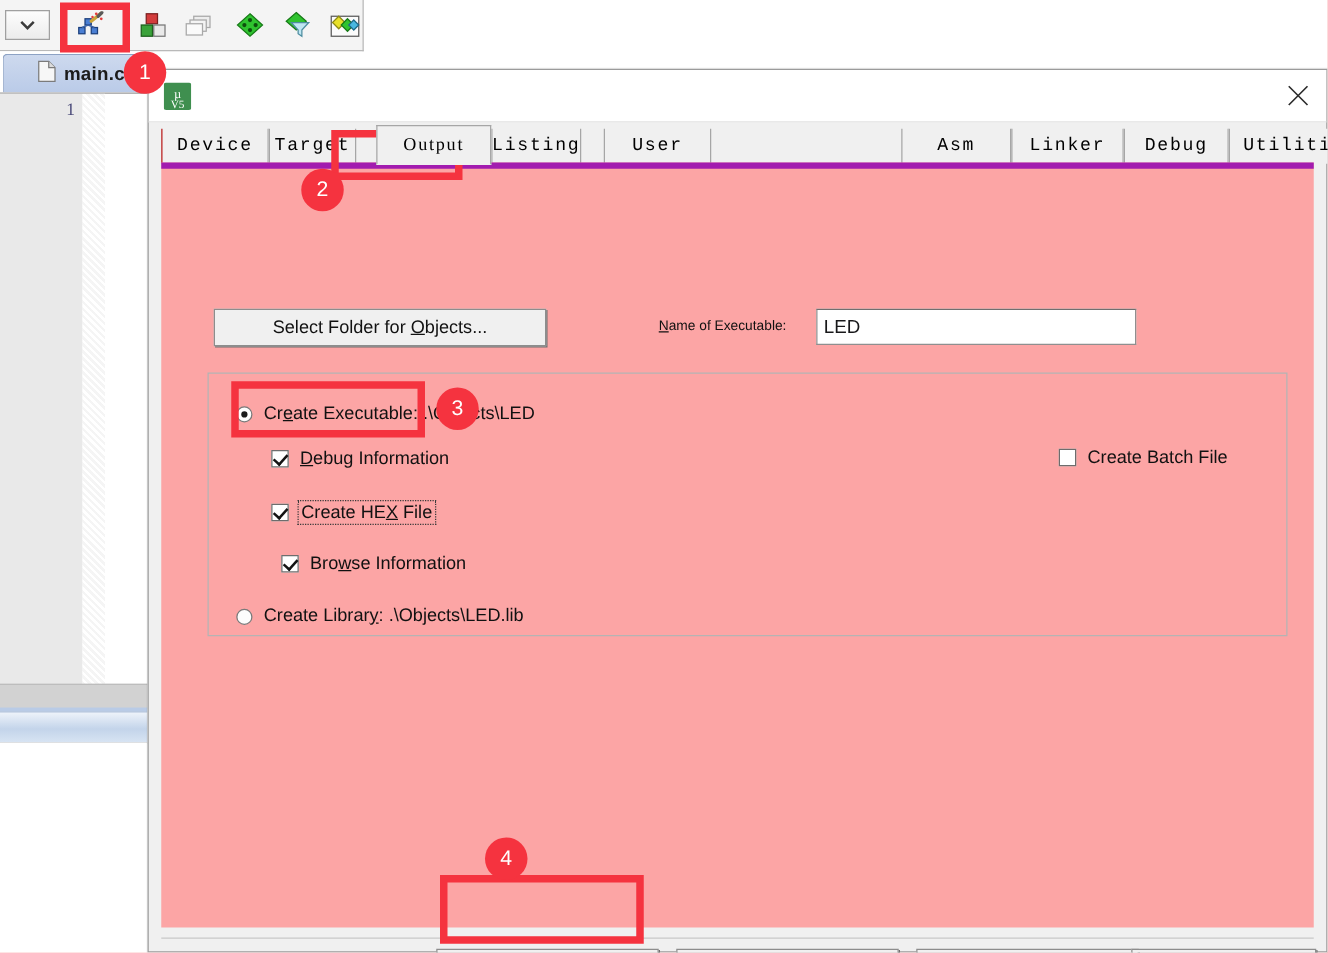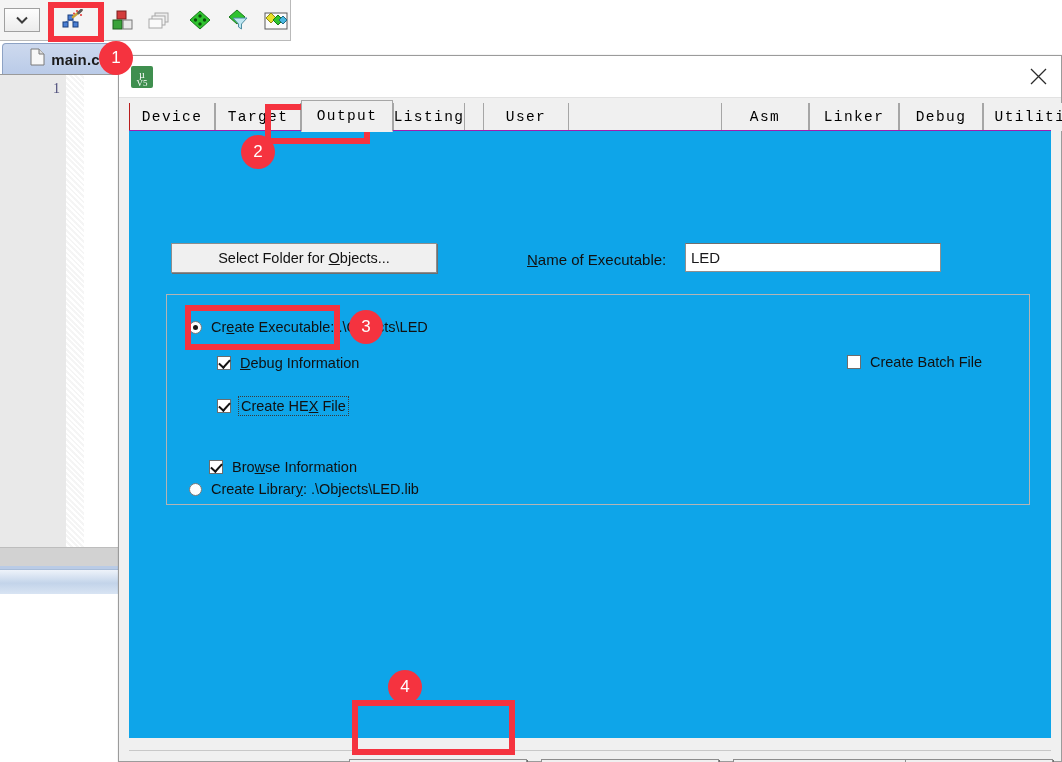--- a/index.html
+++ b/index.html
@@ -120,41 +120,41 @@
     box-sizing:border-box;
     background:#f0f0f0;
     border-left:1px solid #a6a6a6;border-right:1px solid #a6a6a6;
     letter-spacing:1.4px;
   }
   .tab.first{border-left:1px solid #b91c1c;}
   .tab.selected{
     background:#f0f0f0;
     border:1px solid #a6a6a6;border-bottom:1px solid #f0f0f0;
     border-top:1px solid #a6a6a6;
-    top:-3px;height:32px;z-index:4;
+    top:-3px;height:32px;z-index:4;font-family:Liberation Serif, serif;
   }
   #tabpage{
     position:absolute;left:10px;top:74px;right:10px;height:607px;
-    background:#0ea5e9;border-top:1px solid #a21caf;
+    background:#fca5a5;border-top:5px solid #a21caf;
   }
 
   
   #select-folder-button{
     position:absolute;left:42px;top:112px;width:266px;height:30px;
     background:#f0f0f0;border:1px solid #8d8d8d;
     box-shadow:1px 1px 0 #6e6e6e;
     box-sizing:border-box;
     display:flex;align-items:center;justify-content:center;
     font-size:14.5px;color:#111;cursor:default;
   }
   #exe-label{
-    position:absolute;left:398px;top:120px;font-size:15px;color:#111;
+    position:absolute;left:398px;top:120px;font-size:11px;color:#111;
   }
   #exe-input{
-    position:absolute;left:556px;top:112px;width:256px;height:29px;
+    position:absolute;left:524px;top:112px;width:256px;height:29px;
     background:#ffffff;border:1px solid #8f8f8f;border-top-color:#6f6f6f;
     box-sizing:border-box;
     display:flex;align-items:center;padding-left:5px;
     font-size:15px;color:#18181a;cursor:text;
   }
 
   
   #output-groupbox{
     position:absolute;left:37px;top:163px;width:864px;height:211px;
     border:1px solid #b4b4b4;background:transparent;box-sizing:border-box;
@@ -315,21 +315,21 @@
       <svg width="17" height="17" viewBox="0 0 17 17">
         <path d="M1 1 L16 16 M16 1 L1 16" stroke="#2b2b2b" stroke-width="1.3"></path>
       </svg>
     </div>
   </div>
 
   <div id="tabstrip">
       <div class="tab first" style="left: 0px; width: 86px;">
         <span>Device</span>
       </div>
-      <div class="tab" style="left: 86px; width: 86px;">
+      <div class="tab" style="left: 86px; width: 70px;">
         <span>Target</span>
       </div>
       <div class="tab selected" style="left: 172px; width: 92px;">
         <span>Output</span>
       </div>
       <div class="tab" style="left: 264px; width: 72px;">
         <span>Listing</span>
       </div>
       <div class="tab" style="left: 354px; width: 86px;">
         <span>User</span>
@@ -370,21 +370,21 @@
     <div class="check-row" style="left:88px;top:224px;">
       <span class="check-mark on"></span>
       <span><u>D</u><span>ebug Information</span></span>
     </div>
 
     <div class="check-row" style="left:88px;top:266px;">
       <span class="check-mark on"></span>
       <span class="focus-rect"><span>Create HE</span><u>X</u><span> File</span></span>
     </div>
 
-    <div class="check-row" style="left:80px;top:308px;margin-top:20px;">
+    <div class="check-row" style="left:96px;top:308px;">
       <span class="check-mark on"></span>
       <span><span>Bro</span><u>w</u><span>se Information</span></span>
     </div>
 
     <div class="radio-row" style="left:60px;top:350px;">
       <span class="radio-mark"></span>
       <span><span>Create Librar</span><u>y</u><span>:  .\Objects\LED.lib</span></span>
     </div>
 
     <div class="check-row" style="left:718px;top:223px;">

